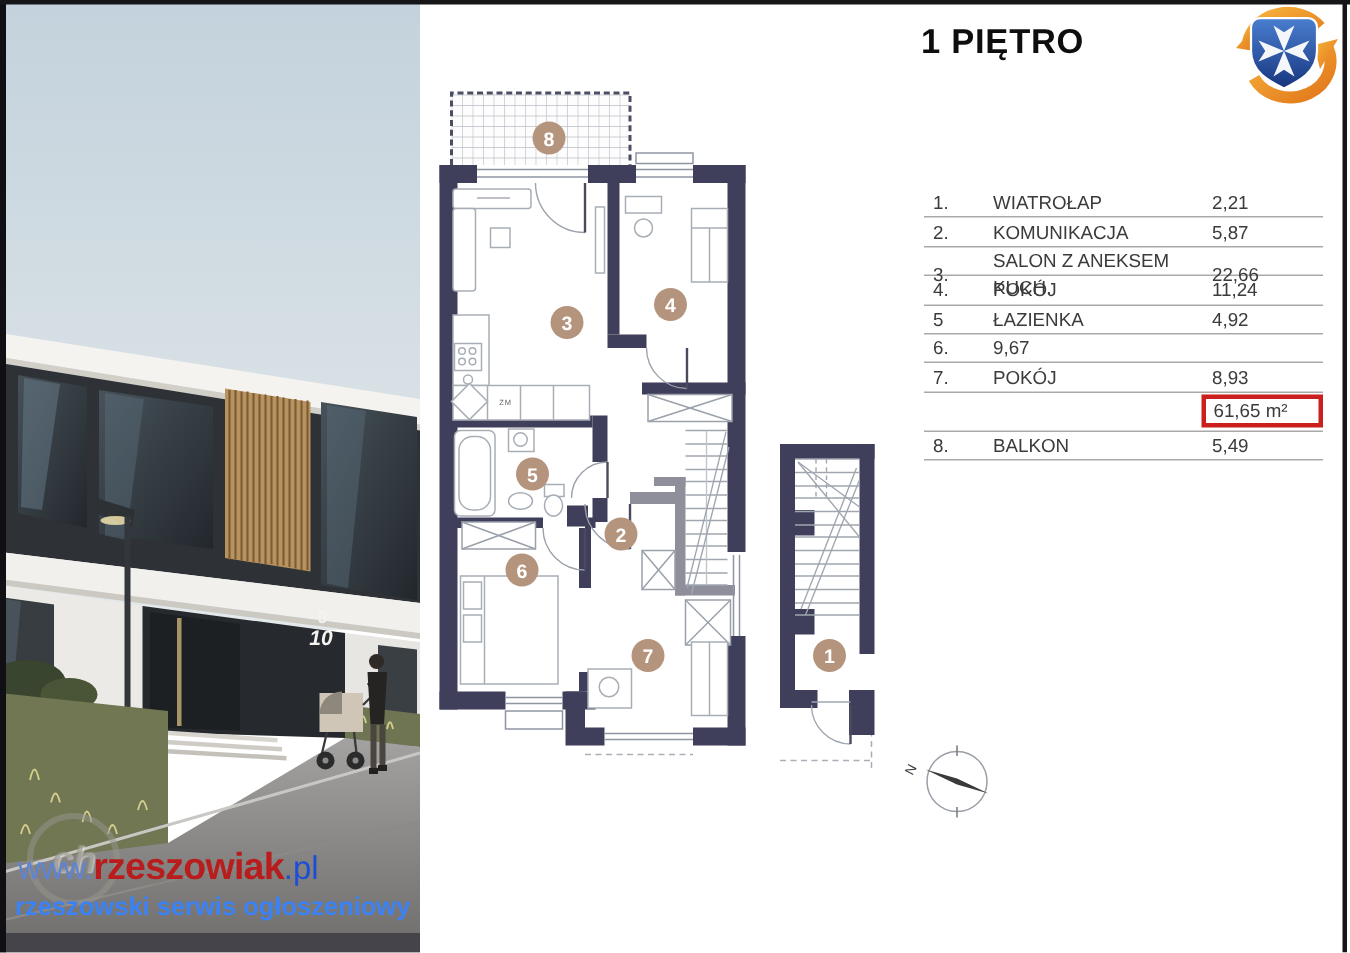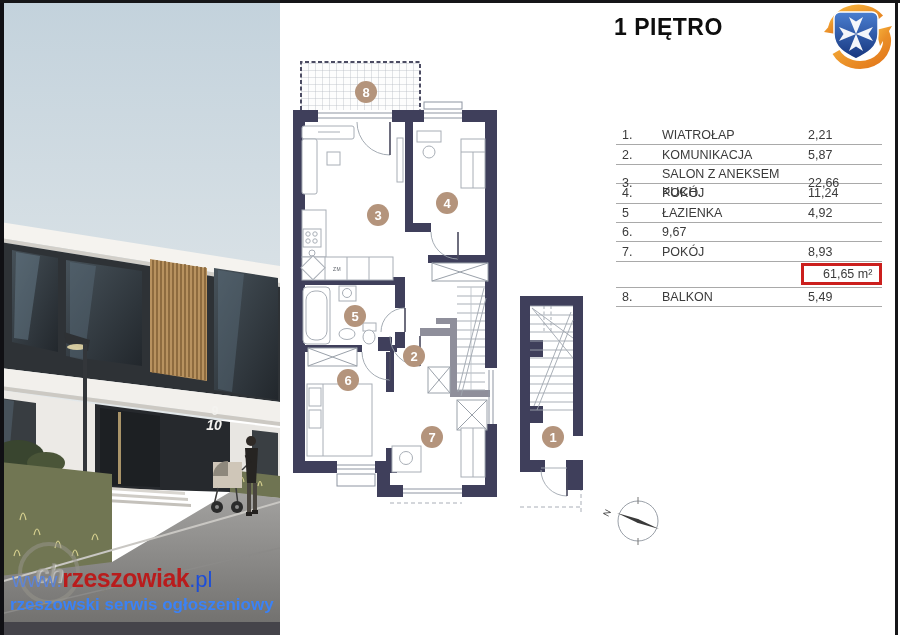--- a/index.html
+++ b/index.html
@@ -12,21 +12,21 @@
   
   .floor-title{left:614px;top:14px;font-size:23px;font-weight:bold;letter-spacing:.5px;color:#0e0e0e;}
   
   .area-table{left:616px;top:126px;width:266px;color:#3b3b3b;}
   .at-header{border-top:1.5px solid #8d8d8d;border-bottom:1.5px solid #7a7a7a;
              font-size:16px;letter-spacing:1px;color:#454545;padding:3px 0 3px 46px;line-height:19px;}
   .at-row{display:grid;grid-template-columns:46px 146px 74px;border-bottom:1px solid #a9a9a9;
           font-size:12.5px;line-height:18px;height:18.4px;align-items:center;}
   .at-row .no{padding-left:6px;}
   .at-total{display:grid;grid-template-columns:192px 74px;height:25px;align-items:center;border-bottom:1px solid #a9a9a9;}
-  .total-box{display:inline-block;border:3px solid #cb1f1d;padding:1px 6px 1px 19px;font-size:12.5px;
+  .total-box{display:inline-block;border:3px solid #cb1f1d;padding:1px 6px 1px 5px;font-size:12.5px;
              margin-left:-7px;background:#fff;white-space:nowrap;}
   
   .room-badge{width:22px;height:22px;border-radius:50%;background:#b4947c;color:#fff;
               font-size:13px;font-weight:bold;display:flex;align-items:center;justify-content:center;
               transform:translate(-50%,-50%);}
   .zm-label{font-size:5px;color:#5a5f66;transform:translate(-50%,-50%);letter-spacing:.5px;}
   .compass-n{font-size:9px;color:#3d3d3d;transform:rotate(-62deg);}
   
   .watermark{left:0;top:540px;width:278px;height:82px;text-align:right;}
   .wm-circle{position:absolute;left:18px;top:2px;width:54px;height:54px;border-radius:50%;

